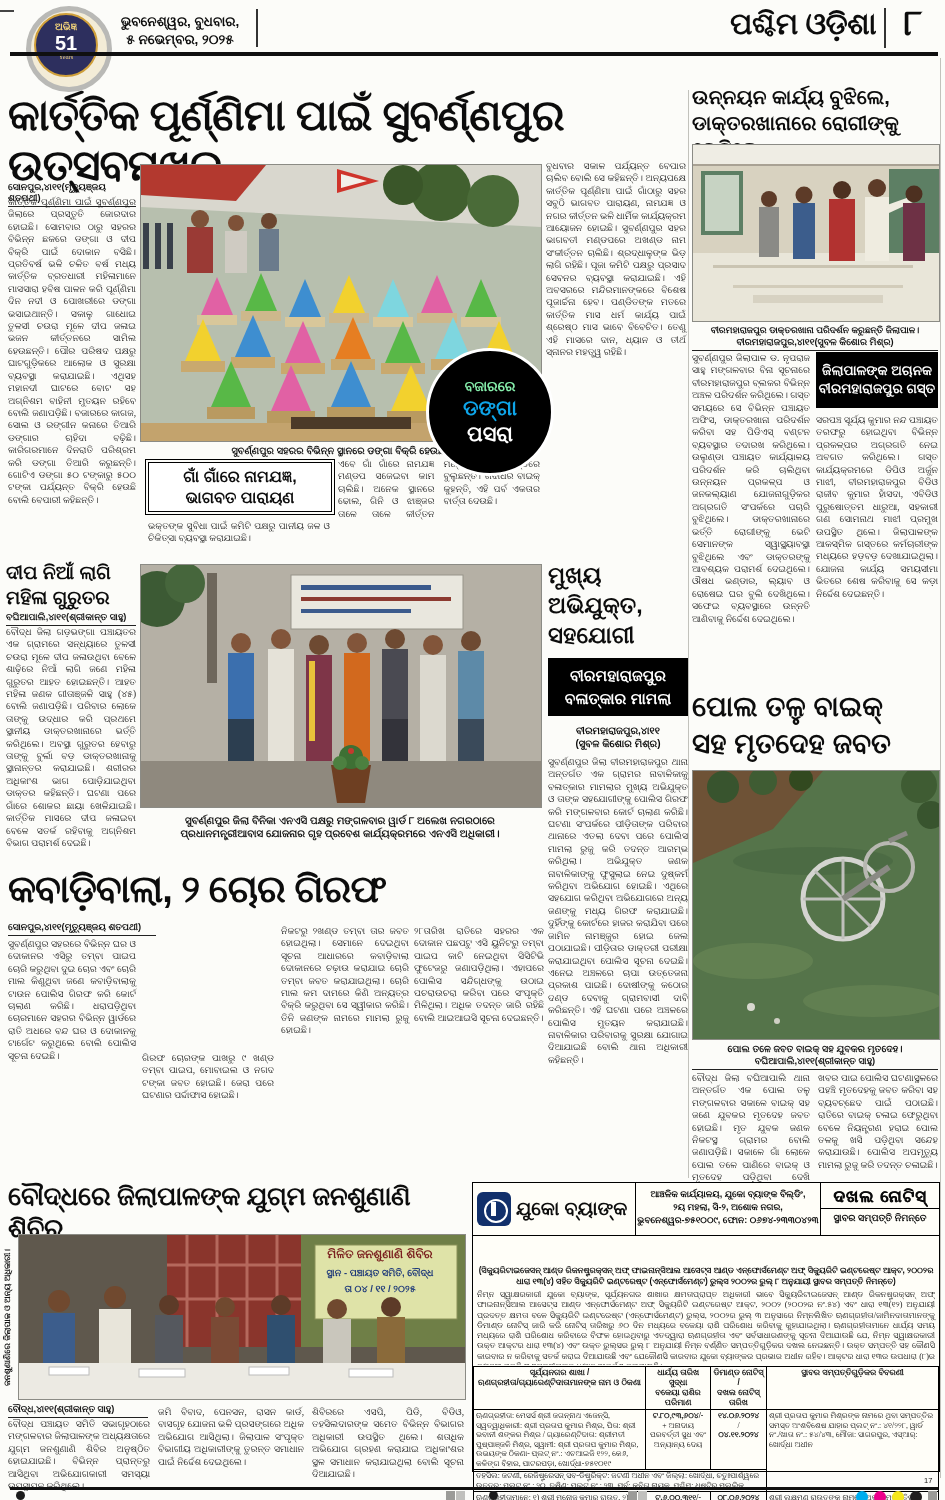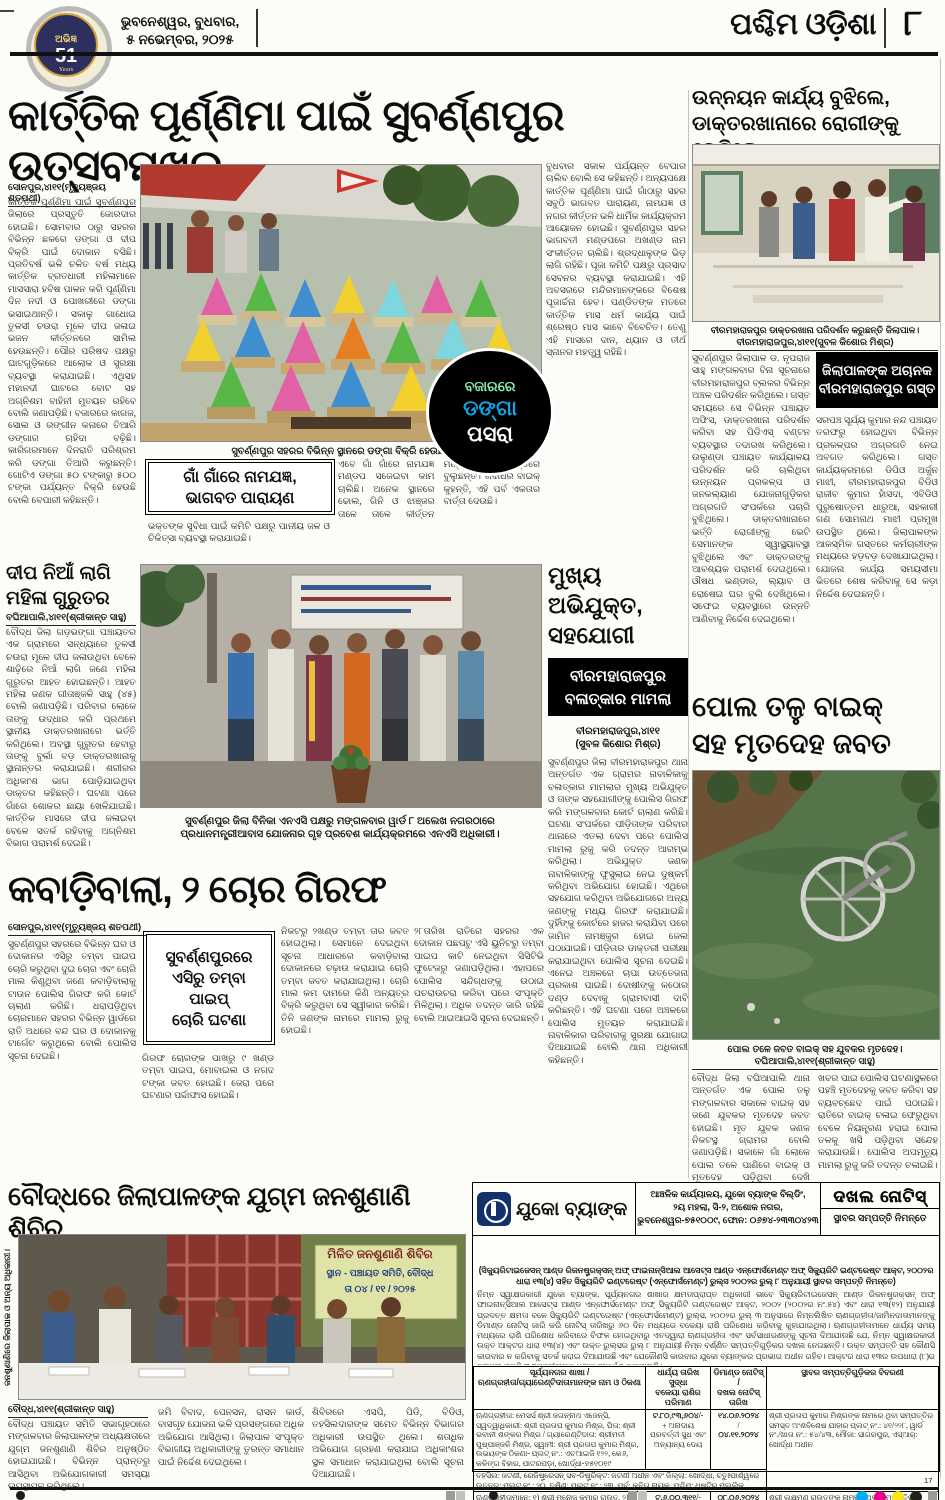--- a/index.html
+++ b/index.html
@@ -37,21 +37,21 @@
 
 <div class="page">
 
   <div class="abs" style="left:0;top:10px;width:14px;height:1.5px;background:#444;"></div>
 
   <div class="abs hairline" style="left:940px;top:58px;width:1px;height:1420px;"></div>
 
   <div class="abs" style="left:26px;top:2px;width:78px;height:86px;">
     <div class="abs" style="left:0;top:4px;width:76px;height:76px;border-radius:50%;border:5px solid #b9b9b6;background:#f3ecd7;"></div>
     <div class="abs" style="left:8px;top:11px;width:60px;height:60px;border-radius:50%;background:#2d2f5e;border:2.5px solid #cf9f3a;color:#fff;text-align:center;">
-      <div style="font-size:10px;color:#f0d27a;margin-top:18px;font-weight:bold;">ଅଭିଜ୍ଞ</div>
+      <div style="font-size:10px;color:#f0d27a;margin-top:6px;font-weight:bold;">ଅଭିଜ୍ଞ</div>
       <div style="font-size:20px;font-weight:bold;line-height:20px;font-family:'Liberation Sans',sans-serif;">51</div>
       <div style="font-size:6.5px;color:#f0d27a;">Years</div>
     </div>
   </div>
   <div class="abs hl" style="left:110px;top:13px;width:140px;font-size:13.5px;line-height:18px;text-align:center;">
     <div>ଭୁବନେଶ୍ୱର, ବୁଧବାର,</div>
     <div>୫ ନଭେମ୍ବର, ୨୦୨୫</div>
   </div>
   <div class="abs vline" style="left:256px;top:9px;height:38px;"></div>
   <div class="abs hl" style="left:610px;top:7px;width:266px;font-size:30px;text-align:right;letter-spacing:-0.5px;">ପଶ୍ଚିମ ଓଡ଼ିଶା</div>
@@ -277,26 +277,20 @@
     </svg>
   </div>
   <div class="abs caption" style="left:692px;top:1042px;width:246px;font-size:9.5px;">ପୋଲ ତଳେ ଜବତ ବାଇକ୍ ସହ ଯୁବକର ମୃତଦେହ।</div>
   <div class="abs dateline" style="left:692px;top:1056px;width:246px;text-align:center;">ବଘିଆପାଲି,୪ା୧୧(ଶ୍ରୀକାନ୍ତ ସାହୁ)</div>
   <div class="abs body-txt" style="left:692px;top:1072px;width:118px;height:106px;">ବୌଦ୍ଧ ଜିଲା ବଘିଆପାଲି ଥାନା ଅନ୍ତର୍ଗତ ଏକ ପୋଲ ତଳୁ ମଙ୍ଗଳବାର ସକାଳେ ବାଇକ୍ ସହ ଜଣେ ଯୁବକର ମୃତଦେହ ଜବତ ହୋଇଛି। ମୃତ ଯୁବକ ଜଣକ ନିକଟସ୍ଥ ଗ୍ରାମର ବୋଲି ଜଣାପଡ଼ିଛି। ସକାଳେ ଗାଁ ଲୋକେ ପୋଲ ତଳେ ପାଣିରେ ବାଇକ୍ ଓ ମୃତଦେହ ପଡ଼ିଥିବା ଦେଖି ପୋଲିସକୁ ଖବର ଦେଇଥିଲେ।</div>
   <div class="abs body-txt" style="left:818px;top:1072px;width:120px;height:106px;">ଖବର ପାଇ ପୋଲିସ ଘଟଣାସ୍ଥଳରେ ପହଞ୍ଚି ମୃତଦେହକୁ ଜବତ କରିବା ସହ ବ୍ୟବଚ୍ଛେଦ ପାଇଁ ପଠାଇଛି। ରାତିରେ ବାଇକ୍ ଚଳାଇ ଫେରୁଥିବା ବେଳେ ନିୟନ୍ତ୍ରଣ ହରାଇ ପୋଲ ତଳକୁ ଖସି ପଡ଼ିଥିବା ସନ୍ଦେହ କରାଯାଉଛି। ପୋଲିସ ଅପମୃତ୍ୟୁ ମାମଲା ରୁଜୁ କରି ତଦନ୍ତ ଚଳାଇଛି।</div>
 
   <div class="abs hl" style="left:8px;top:866px;width:536px;font-size:38px;line-height:46px;letter-spacing:-1px;">କବାଡ଼ିବାଲା, ୨ ଚୋର ଗିରଫ</div>
   <div class="abs dateline" style="left:8px;top:922px;width:148px;">ସୋନପୁର,୪ା୧୧(ମୃତ୍ୟୁଞ୍ଜୟ ଶତପଥୀ)</div>
   <div class="abs body-txt" style="left:8px;top:938px;width:128px;height:240px;">ସୁବର୍ଣ୍ଣପୁର ସହରରେ ବିଭିନ୍ନ ଘର ଓ ଦୋକାନର ଏସିରୁ ତମ୍ବା ପାଇପ ଚୋରି କରୁଥିବା ଦୁଇ ଚୋର ଏବଂ ଚୋରି ମାଲ କିଣୁଥିବା ଜଣେ କବାଡ଼ିବାଲାକୁ ଟାଉନ ପୋଲିସ ଗିରଫ କରି କୋର୍ଟ ଚାଲାଣ କରିଛି। ଧରାପଡ଼ିଥିବା ଚୋରମାନେ ସହରର ବିଭିନ୍ନ ୱାର୍ଡରେ ରାତି ଅଧରେ ବନ୍ଦ ଘର ଓ ଦୋକାନକୁ ଟାର୍ଗେଟ କରୁଥିଲେ ବୋଲି ପୋଲିସ ସୂଚନା ଦେଇଛି।</div>
-  <div class="abs dblbox" style="left:146px;top:934px;width:124px;height:106px;">
-    <div class="hl" style="font-size:15.5px;line-height:21px;">ସୁବର୍ଣ୍ଣପୁରରେ</div>
-    <div class="hl" style="font-size:15.5px;line-height:21px;">ଏସିରୁ ତମ୍ବା</div>
-    <div class="hl" style="font-size:15.5px;line-height:21px;">ପାଇପ୍</div>
-    <div class="hl" style="font-size:15.5px;line-height:21px;">ଚୋରି ଘଟଣା</div>
-  </div>
   <div class="abs body-txt" style="left:142px;top:1052px;width:132px;height:126px;">ଗିରଫ ଚୋରଙ୍କ ପାଖରୁ ୯ ଖଣ୍ଡ ତମ୍ବା ପାଇପ, ମୋବାଇଲ ଓ ନଗଦ ଟଙ୍କା ଜବତ ହୋଇଛି। ଜେରା ପରେ ଘଟଣାର ପର୍ଦ୍ଦାଫାସ ହୋଇଛି।</div>
   <div class="abs body-txt" style="left:281px;top:925px;width:128px;height:253px;">ନିକଟରୁ ୨ଖଣ୍ଡ ତମ୍ବା ତାର ଜବତ ହୋଇଥିଲା। ସେମାନେ ଦେଇଥିବା ସୂଚନା ଆଧାରରେ କବାଡ଼ିବାଲା ଦୋକାନରେ ଚଢ଼ାଉ କରାଯାଇ ଚୋରି ତମ୍ବା ଜବତ କରାଯାଇଥିଲା। ଚୋରି ମାଲ କମ ଦାମରେ କିଣି ଅନ୍ୟତ୍ର ବିକ୍ରି କରୁଥିବା ସେ ସ୍ୱୀକାର କରିଛି। ତିନି ଜଣଙ୍କ ନାମରେ ମାମଲା ରୁଜୁ ହୋଇଛି।</div>
   <div class="abs body-txt" style="left:414px;top:925px;width:130px;height:253px;">୨୮ତାରିଖ ରାତିରେ ସହରର ଏକ ଦୋକାନ ପଛପଟୁ ଏସି ୟୁନିଟରୁ ତମ୍ବା ପାଇପ କାଟି ନେଇଥିବା ସିସିଟିଭି ଫୁଟେଜରୁ ଜଣାପଡ଼ିଥିଲା। ଏହାପରେ ପୋଲିସ ସନ୍ଦିଗ୍ଧଙ୍କୁ ଉଠାଇ ପଚରାଉଚରା କରିବା ପରେ ସଂପୃକ୍ତି ମିଳିଥିଲା। ଅଧିକ ତଦନ୍ତ ଜାରି ରହିଛି ବୋଲି ଆଇଆଇସି ସୂଚନା ଦେଇଛନ୍ତି।</div>
 
   <div class="abs hl" style="left:8px;top:1180px;width:456px;font-size:26px;line-height:32px;letter-spacing:-0.5px;">ବୌଦ୍ଧରେ ଜିଲାପାଳଙ୍କ ଯୁଗ୍ମ ଜନଶୁଣାଣି ଶିବିର</div>
   <div class="abs vcap" style="left:2px;top:1236px;height:162px;">ଜନଶୁଣାଣିରେ ଜିଲାପାଳ ଓ ଅନ୍ୟ ଅଧିକାରୀ।</div>
   <div class="abs photo" style="left:18px;top:1234px;width:446px;height:164px;">
     <svg width="446" height="164" viewBox="0 0 446 164">
       <rect width="446" height="164" fill="#5f584d"></rect>
       <rect x="148" width="134" height="112" fill="#8a352c"></rect>

